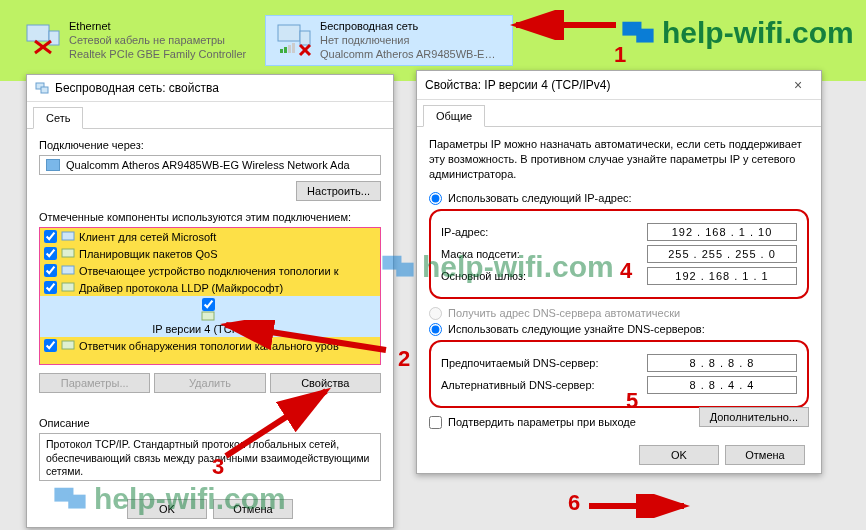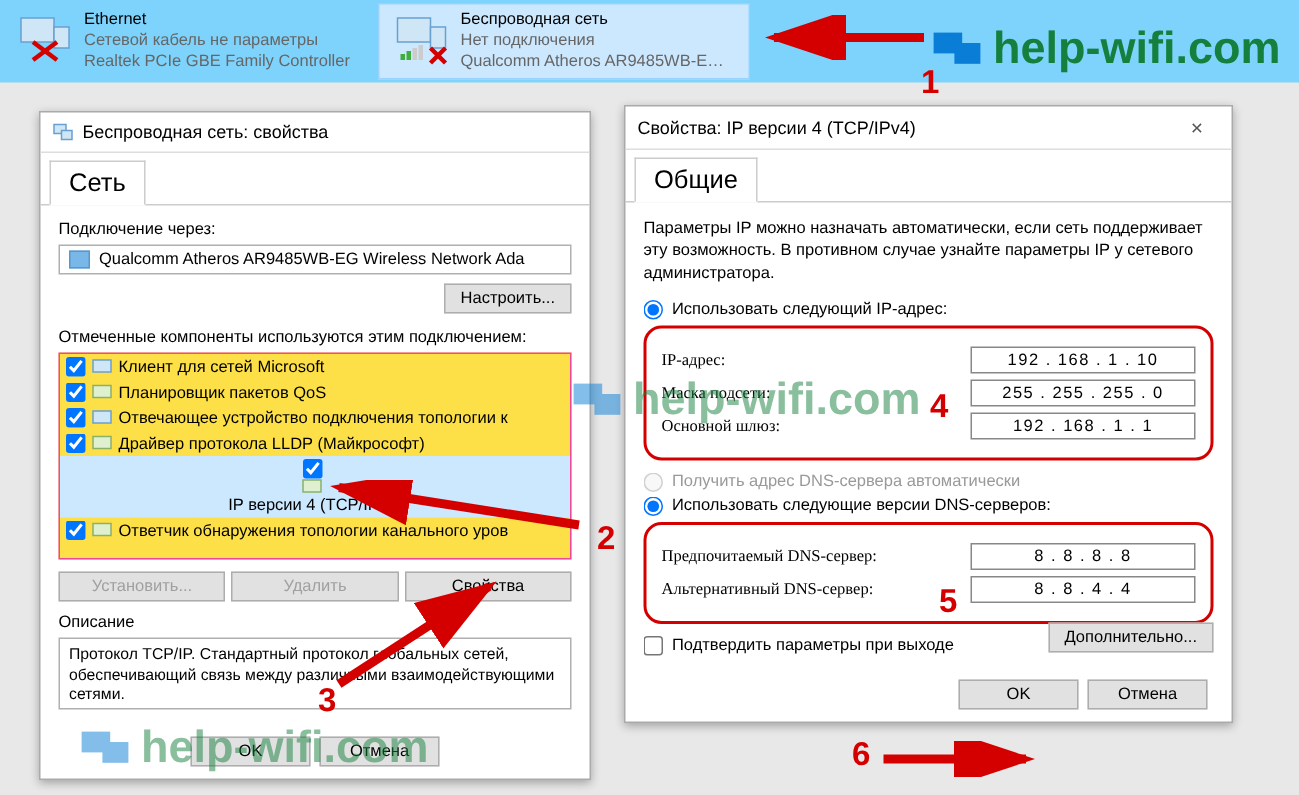--- a/index.html
+++ b/index.html
@@ -1,67 +1,67 @@
 <!DOCTYPE html>
 <html><head>
 <meta charset="utf-8">
 <style>
 * { box-sizing: border-box; margin: 0; padding: 0; font-family: "Segoe UI", Tahoma, sans-serif; }
 body { background: #e8e8e8; width: 866px; height: 530px; overflow: hidden; position: relative; font-size: 11px; }
 
 
-.adapters { display: flex; gap: 2px; padding: 2px; background: #7dd3fc; }
+.adapters { display: flex; gap: 2px; padding: 15px; background: #bef264; }
 .adapter { display: flex; align-items: center; padding: 4px 8px; min-width: 248px; }
 .adapter.selected { background: #cce8ff; border: 1px solid #99d1ff; }
 .adapter .icon { width: 40px; height: 36px; margin-right: 6px; position: relative; }
 .adapter .icon svg { position:absolute; top:0; left:0; }
 .adapter .txt { display: flex; flex-direction: column; line-height: 1.25; }
 .adapter .name { color: #000; }
 .adapter .sub { color: #666; }
 
 
 .win { position: absolute; background: #fff; border: 1px solid #aaa; box-shadow: 0 2px 6px rgba(0,0,0,.3); }
 .win .titlebar { display: flex; align-items: center; padding: 6px 8px; font-size: 12px; border-bottom: 1px solid #ddd; }
 .win .titlebar .ticon { width: 14px; height: 14px; margin-right: 6px; display:inline-flex; align-items:center; justify-content:center; }
 .win .titlebar .close { margin-left: auto; width: 30px; text-align: center; font-size: 14px; color: #555; cursor: default; }
 
 .tabstrip { padding: 4px 6px 0; border-bottom: 1px solid #ccc; }
-.tab { display: inline-block; padding: 4px 12px; border: 1px solid #ccc; border-bottom: 1px solid #fff; background: #fff; position: relative; top: 1px; font-size: 17px; }
+.tab { display: inline-block; padding: 4px 12px; border: 1px solid #ccc; border-bottom: 1px solid #fff; background: #fff; position: relative; top: 1px; font-size: 11px; }
 
 .body { padding: 10px 12px; }
 
 .label { margin-bottom: 4px; }
 .field { width: 100%; border: 1px solid #b0b0b0; padding: 3px 6px; font-size: 11px; background: #fff; display: flex; align-items: flex-start; }
 .field .adicon { width: 14px; height: 12px; background: #7ab7e9; margin-right: 6px; border: 1px solid #5a97c9; }
 
 .btn { border: 1px solid #adadad; background: #e1e1e1; padding: 3px 10px; font-size: 11px; min-width: 70px; }
 .btn.disabled { color: #a0a0a0; }
 .row-btn { display: flex; justify-content: flex-end; margin-top: 6px; }
 
 .complist { border: 1px solid #ec4899; background: #fde047; height: 138px; overflow: hidden; margin-top: 4px; }
 .comp { display: flex; align-items: center; padding: 2px 4px; font-size: 11px; }
 .comp.selected { background: #cce8ff; flex-direction: column; }
 .comp input[type=checkbox] { margin-right: 4px; }
 .comp .cicon { width: 14px; height: 12px; margin-right: 4px; display:inline-flex; }
 
 .compbtns { display: flex; gap: 4px; margin-top: 8px; }
 .compbtns .btn { flex: 1; }
 
-.desc { margin-top: 8px; }
+.desc { margin-top: 24px; }
 .desc .box { border: 1px solid #b0b0b0; padding: 4px 6px; font-size: 10.5px; line-height: 1.3; height: 48px; }
 
 .okrow { display: flex; gap: 6px; justify-content: center; padding: 8px; }
 
 
 .para { font-size: 11px; line-height: 1.35; margin-bottom: 10px; }
 .radio-row { display: flex; align-items: center; margin: 3px 0; }
 .radio-row input { margin-right: 6px; }
 .group { border: 2px solid #d40000; border-radius: 12px; padding: 8px 10px; margin: 4px 0 8px; }
 .iprow { display: flex; align-items: center; margin: 4px 0; }
-.iprow .lab { flex: 1; font-family: Liberation Serif, serif; }
+.iprow .lab { flex: 1; }
 .iprow .ip { width: 150px; border: 1px solid #888; text-align: center; padding: 2px 0; font-family: inherit; letter-spacing: 1px; }
 .chkrow { display: flex; align-items: center; margin-top: 8px; }
 .chkrow input { margin-right: 6px; }
 .advrow { display: flex; justify-content: flex-end; margin-top: -22px; }
 
 
 .num { position: absolute; font-size: 22px; font-weight: bold; color: #d40000; z-index: 50; }
 .arrow { position: absolute; z-index: 40; pointer-events: none; }
 .watermark { position: absolute; font-size: 30px; font-weight: 700; color: #15803d; opacity: .5; display:flex; align-items:center; gap:6px; z-index: 30; pointer-events: none; }
 .watermark .wicon { width: 36px; height: 26px; }
@@ -188,21 +188,21 @@
           <input type="checkbox" checked="" style="">
           <span class="cicon">
             <svg width="14" height="12">
               <rect x="1" y="1" width="12" height="8" fill="#dff0d1" stroke="#8ab06a"></rect>
             </svg>
           </span>
           <span>Ответчик обнаружения топологии канального уров</span>
         </div>
     </div>
     <div class="compbtns">
-      <button class="btn disabled">Установить...</button>
+      <button class="btn disabled">Параметры...</button>
       <button class="btn disabled">Удалить</button>
       <button class="btn">Свойства</button>
     </div>
     <div class="desc">
       <div class="label">Описание</div>
       <div class="box">Протокол TCP/IP. Стандартный протокол глобальных сетей, обеспечивающий связь между различными взаимодействующими сетями.</div>
     </div>
   </div>
   <div class="okrow">
     <button class="btn" style="min-width:80px;">OK</button>
@@ -239,21 +239,21 @@
         <span class="ip">192 . 168 .  1  .  1</span>
       </div>
     </div>
 
     <div class="radio-row">
       <input type="radio" name="dnsmode" disabled="" style="">
       <span style="color:#999;">Получить адрес DNS-сервера автоматически</span>
     </div>
     <div class="radio-row">
       <input type="radio" name="dnsmode" checked="" style="">
-      <span>Использовать следующие версии DNS-серверов:</span>
+      <span>Использовать следующие узнайте DNS-серверов:</span>
     </div>
     <div class="group">
       <div class="iprow">
         <span class="lab">Предпочитаемый DNS-сервер:</span>
         <span class="ip">8  .  8  .  8  .  8</span>
       </div>
       <div class="iprow">
         <span class="lab">Альтернативный DNS-сервер:</span>
         <span class="ip">8  .  8  .  4  .  4</span>
       </div>

